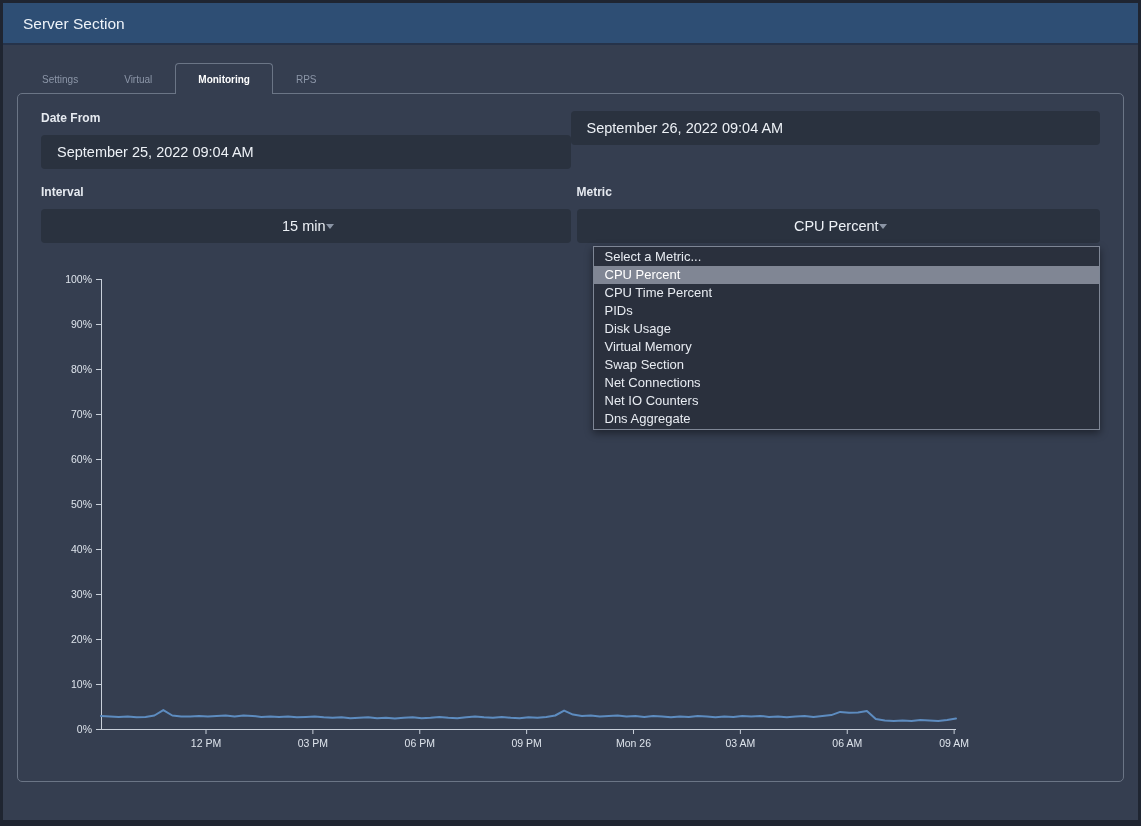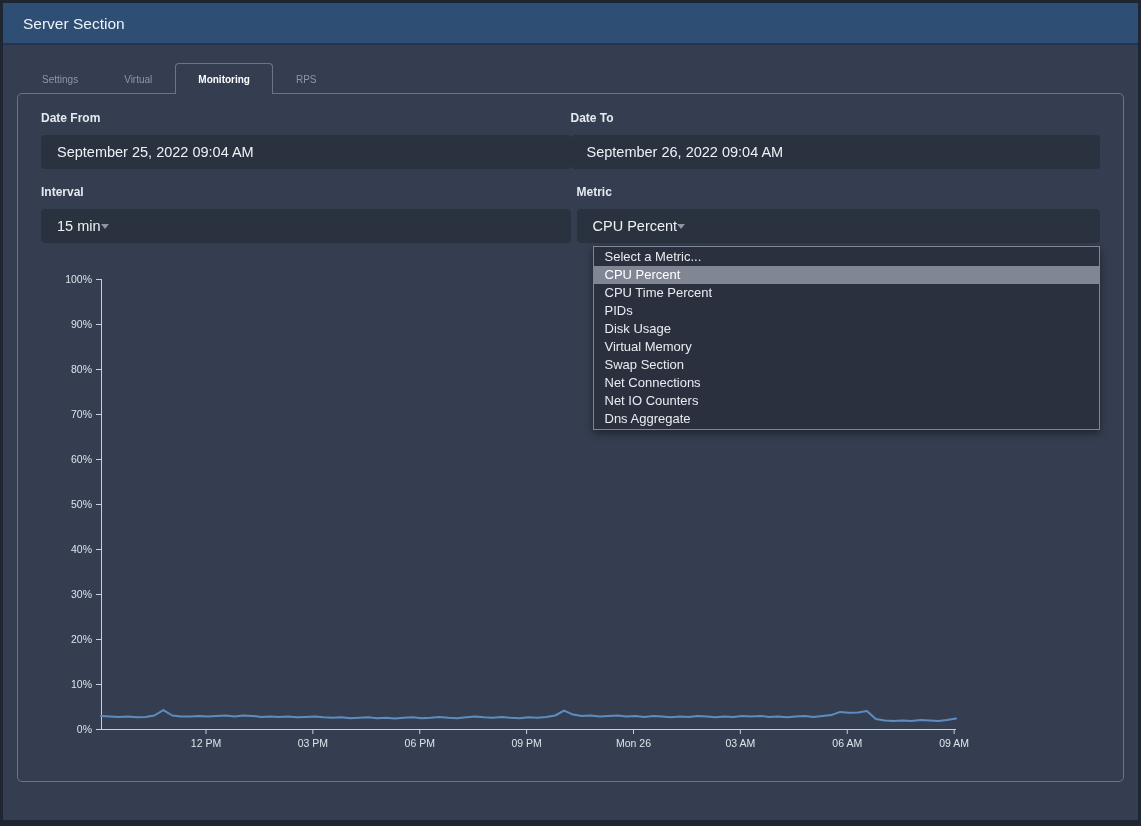--- a/index.html
+++ b/index.html
@@ -82,21 +82,21 @@
     padding:0 16px;
     font-family:inherit;
   }
   .select {
     height:34px;
     background:#2a323f;
     border-radius:4px;
     color:#edf1f6;
     font-size:14.5px;
     padding:0 12px 0 16px;
-    display:flex; align-items:center; justify-content:flex-start;
+    display:flex; align-items:center; justify-content:center;
     cursor:pointer;
   }
   .caret {
     width:0; height:0;
     border-left:4px solid transparent;
     border-right:4px solid transparent;
     border-top:5px solid #8b95a5;
   }
 
   .metric-cell { position:relative;margin-left:6px; }
@@ -149,21 +149,20 @@
   </div>
 
   <div class="panel">
 
     <div class="form-grid">
       <div>
         <div class="field-label">Date From</div>
         <input class="text-input" type="text" value="September 25, 2022 09:04 AM" style="">
       </div>
       <div>
-        <div class="field-label">Date To</div>
         <input class="text-input" type="text" value="September 26, 2022 09:04 AM" style="">
       </div>
       <div class="row2">
         <div class="field-label">Interval</div>
         <div class="select">
           <span>15 min</span>
           <span class="caret"></span>
         </div>
       </div>
       <div class="row2 metric-cell">

